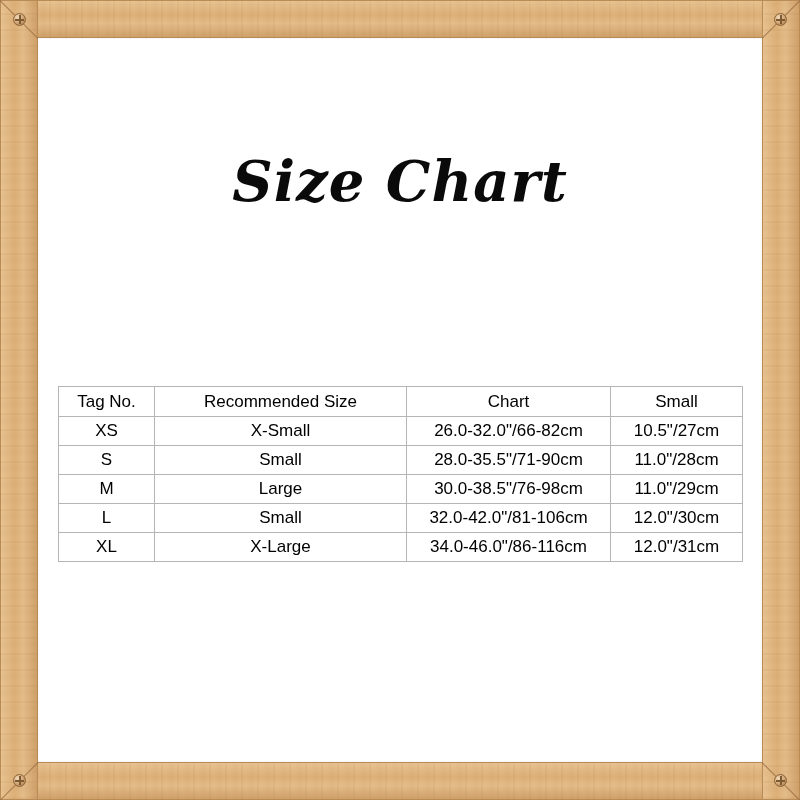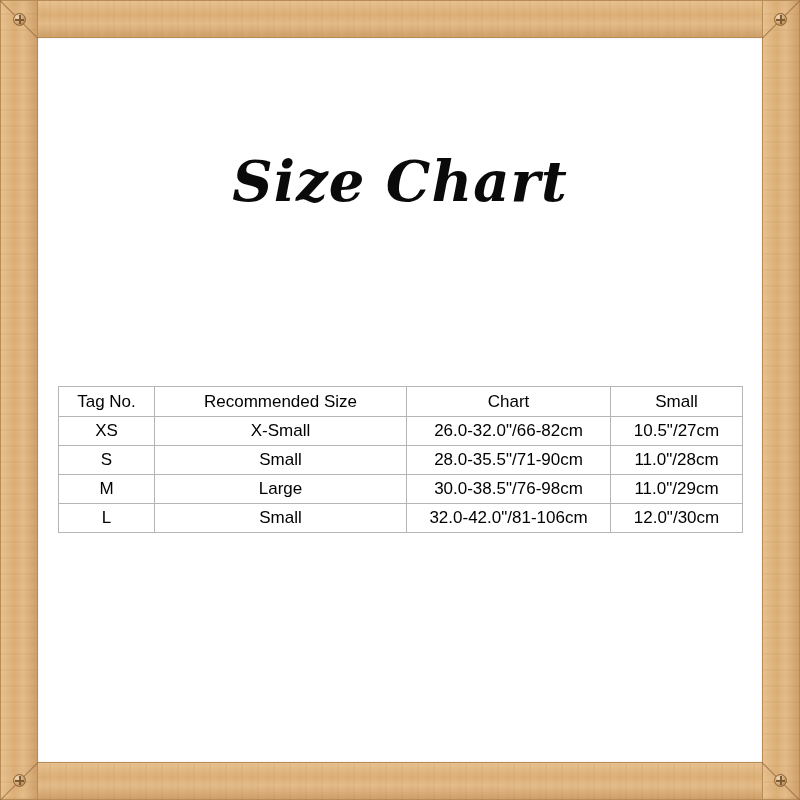--- a/index.html
+++ b/index.html
@@ -191,17 +191,23 @@
           <td>Large</td>
           <td>30.0-38.5"/76-98cm</td>
           <td>11.0"/29cm</td>
         </tr>
         <tr>
           <td>L</td>
           <td>Small</td>
           <td>32.0-42.0"/81-106cm</td>
           <td>12.0"/30cm</td>
         </tr>
+        <tr>
+          <td>XL</td>
+          <td>X-Large</td>
+          <td>34.0-46.0"/86-116cm</td>
+          <td>12.0"/31cm</td>
+        </tr>
       </tbody>
     </table>
 
   </div>
 </div>
 
 </body></html>

